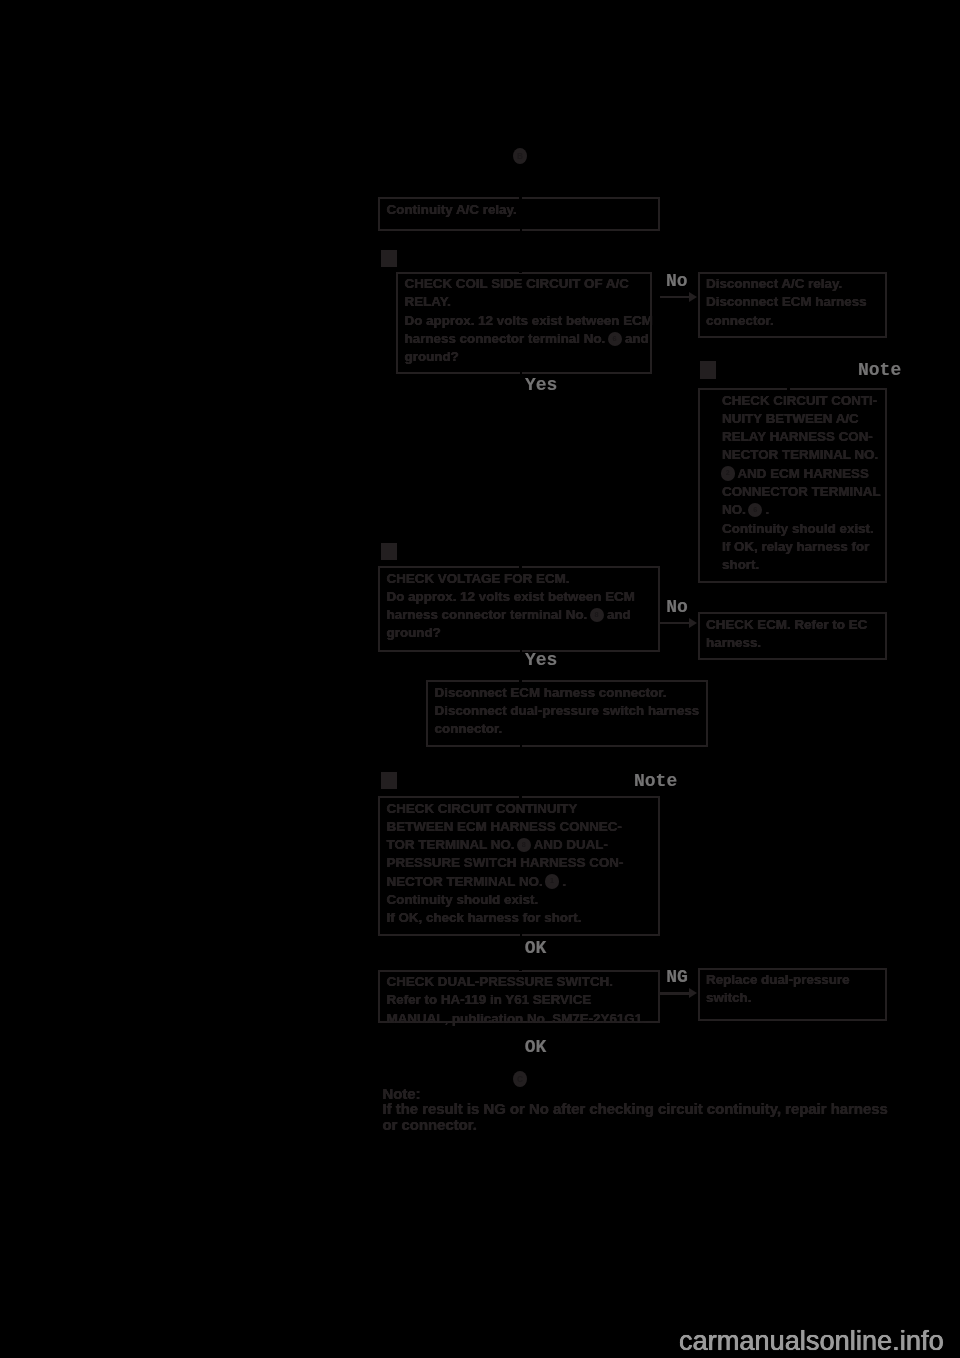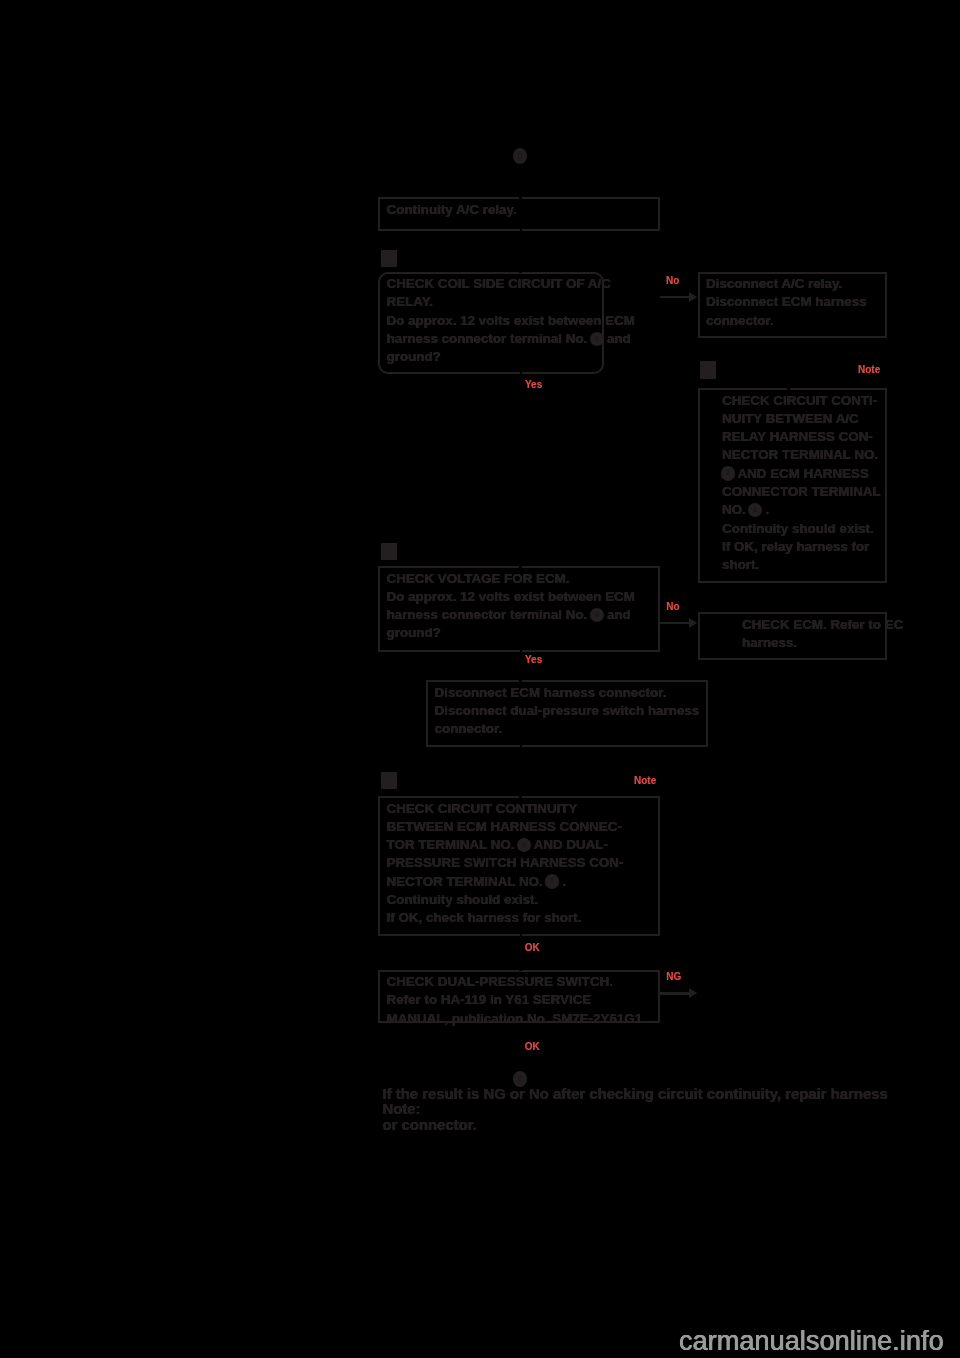--- a/index.html
+++ b/index.html
@@ -27,21 +27,21 @@
     font-weight:bold;
     letter-spacing:0.04px;
   }
   .fbox .inner{padding:1.6px 0 0 6.6px;}
   .ln{display:block;white-space:nowrap;height:18.29px;}
 
   
   .sqmark{position:absolute;background:#231f20;width:16.2px;height:17.6px;}
 
   
-  .lbl{position:absolute;color:#ef4444;font-weight:bold;font-size:10px;line-height:12.6px;white-space:nowrap;}
+  .lbl{position:absolute;color:#737373;font-weight:bold;font-size:18px;line-height:12.6px;white-space:nowrap;font-family:Liberation Mono, monospace;}
 
   
   .notch-up{position:absolute;width:2.2px;height:4.2px;background:#000;z-index:5;}
   .hline{position:absolute;background:#231f20;height:2.6px;}
   .ahead-down{position:absolute;width:2.8px;height:2.6px;background:#000;z-index:5;}
   .ahead-right{position:absolute;width:0;height:0;border-top:5.2px solid transparent;border-bottom:5.2px solid transparent;border-left:8.6px solid #231f20;}
 
   
   .circtag{position:absolute;width:14.4px;height:16.4px;border-radius:50%;background:#231f20;
            color:#1c191a;font-size:8.4px;font-weight:bold;line-height:16.8px;text-align:center;overflow:hidden;text-shadow:none;}
@@ -69,21 +69,21 @@
   <div class="fbox" style="left:378px;top:197px;width:282px;height:34px;">
     <div class="inner">
       <span class="ln">Continuity A/C relay.</span>
     </div>
   </div>
 
   <div class="notch-up" style="left:519.8px;top:228px;"></div>
 
   <div class="sqmark" style="left:380.8px;top:249.7px;"></div>
   <div class="ahead-down" style="left:519.2px;top:270.9px;"></div>
-  <div class="fbox" style="left:378px;top:271.5px;width:226px;height:102.5px;border-radius:10px;">
+  <div class="fbox" style="left:396px;top:271.5px;width:256px;height:102.5px;">
     <div class="inner">
       <span class="ln">CHECK COIL SIDE CIRCUIT OF A/C</span>
       <span class="ln">RELAY.</span>
       <span class="ln">Do approx. 12 volts exist between ECM</span>
       <span class="ln">harness connector terminal No. <span class="circnum"><i>6</i></span> and</span>
       <span class="ln">ground?</span>
     </div>
   </div>
 
   <div class="lbl" style="left:666.0px;top:275.3px;">No</div>
@@ -128,21 +128,21 @@
       <span class="ln">Do approx. 12 volts exist between ECM</span>
       <span class="ln">harness connector terminal No. <span class="circnum"><i>8</i></span> and</span>
       <span class="ln">ground?</span>
     </div>
   </div>
 
   <div class="lbl" style="left:666.2px;top:600.5px;">No</div>
   <div class="hline" style="left:659.5px;top:621.7px;width:29.5px;"></div>
   <div class="ahead-right" style="left:688.6px;top:617.6px;"></div>
 
-  <div class="fbox" style="left:697.5px;top:612px;width:189.5px;height:48px;padding-left:36px;">
+  <div class="fbox" style="left:697.5px;top:612px;width:189.5px;height:48px;">
     <div class="inner">
       <span class="ln">CHECK ECM. Refer to EC</span>
       <span class="ln">harness.</span>
     </div>
   </div>
 
   <div class="notch-up" style="left:519.8px;top:648.5px;"></div>
   <div class="lbl" style="left:525.0px;top:653.6px;">Yes</div>
 
   <div class="ahead-down" style="left:519.2px;top:679.4px;"></div>
@@ -180,26 +180,32 @@
       <span class="ln">CHECK DUAL-PRESSURE SWITCH.</span>
       <span class="ln">Refer to HA-119 in Y61 SERVICE</span>
       <span class="ln">MANUAL, publication No. SM7E-2Y61G1.</span>
     </div>
   </div>
 
   <div class="lbl" style="left:666.2px;top:971.4px;">NG</div>
   <div class="hline" style="left:659.5px;top:992.3px;width:29.5px;"></div>
   <div class="ahead-right" style="left:688.6px;top:988.2px;"></div>
 
+  <div class="fbox" style="left:697.5px;top:967.5px;width:189.5px;height:53px;">
+    <div class="inner">
+      <span class="ln">Replace dual-pressure</span>
+      <span class="ln">switch.</span>
+    </div>
+  </div>
 
   <div class="notch-up" style="left:519.8px;top:1033.0px;"></div>
   <div class="lbl" style="left:524.8px;top:1041.2px;">OK</div>
   <div class="circtag" style="left:512.8px;top:1070.5px;"><span>C</span></div>
 
   <div class="footnote" style="left:382.5px;top:1086.6px;">
+    <span class="ln">Note:</span>
     <span class="ln">If the result is NG or No after checking circuit continuity, repair harness</span>
-    <span class="ln">Note:</span>
     <span class="ln">or connector.</span>
   </div>
 
   <div class="watermark" style="left:679px;top:1326px;">carmanualsonline.info</div>
 
 </div>
 
 </body></html>

